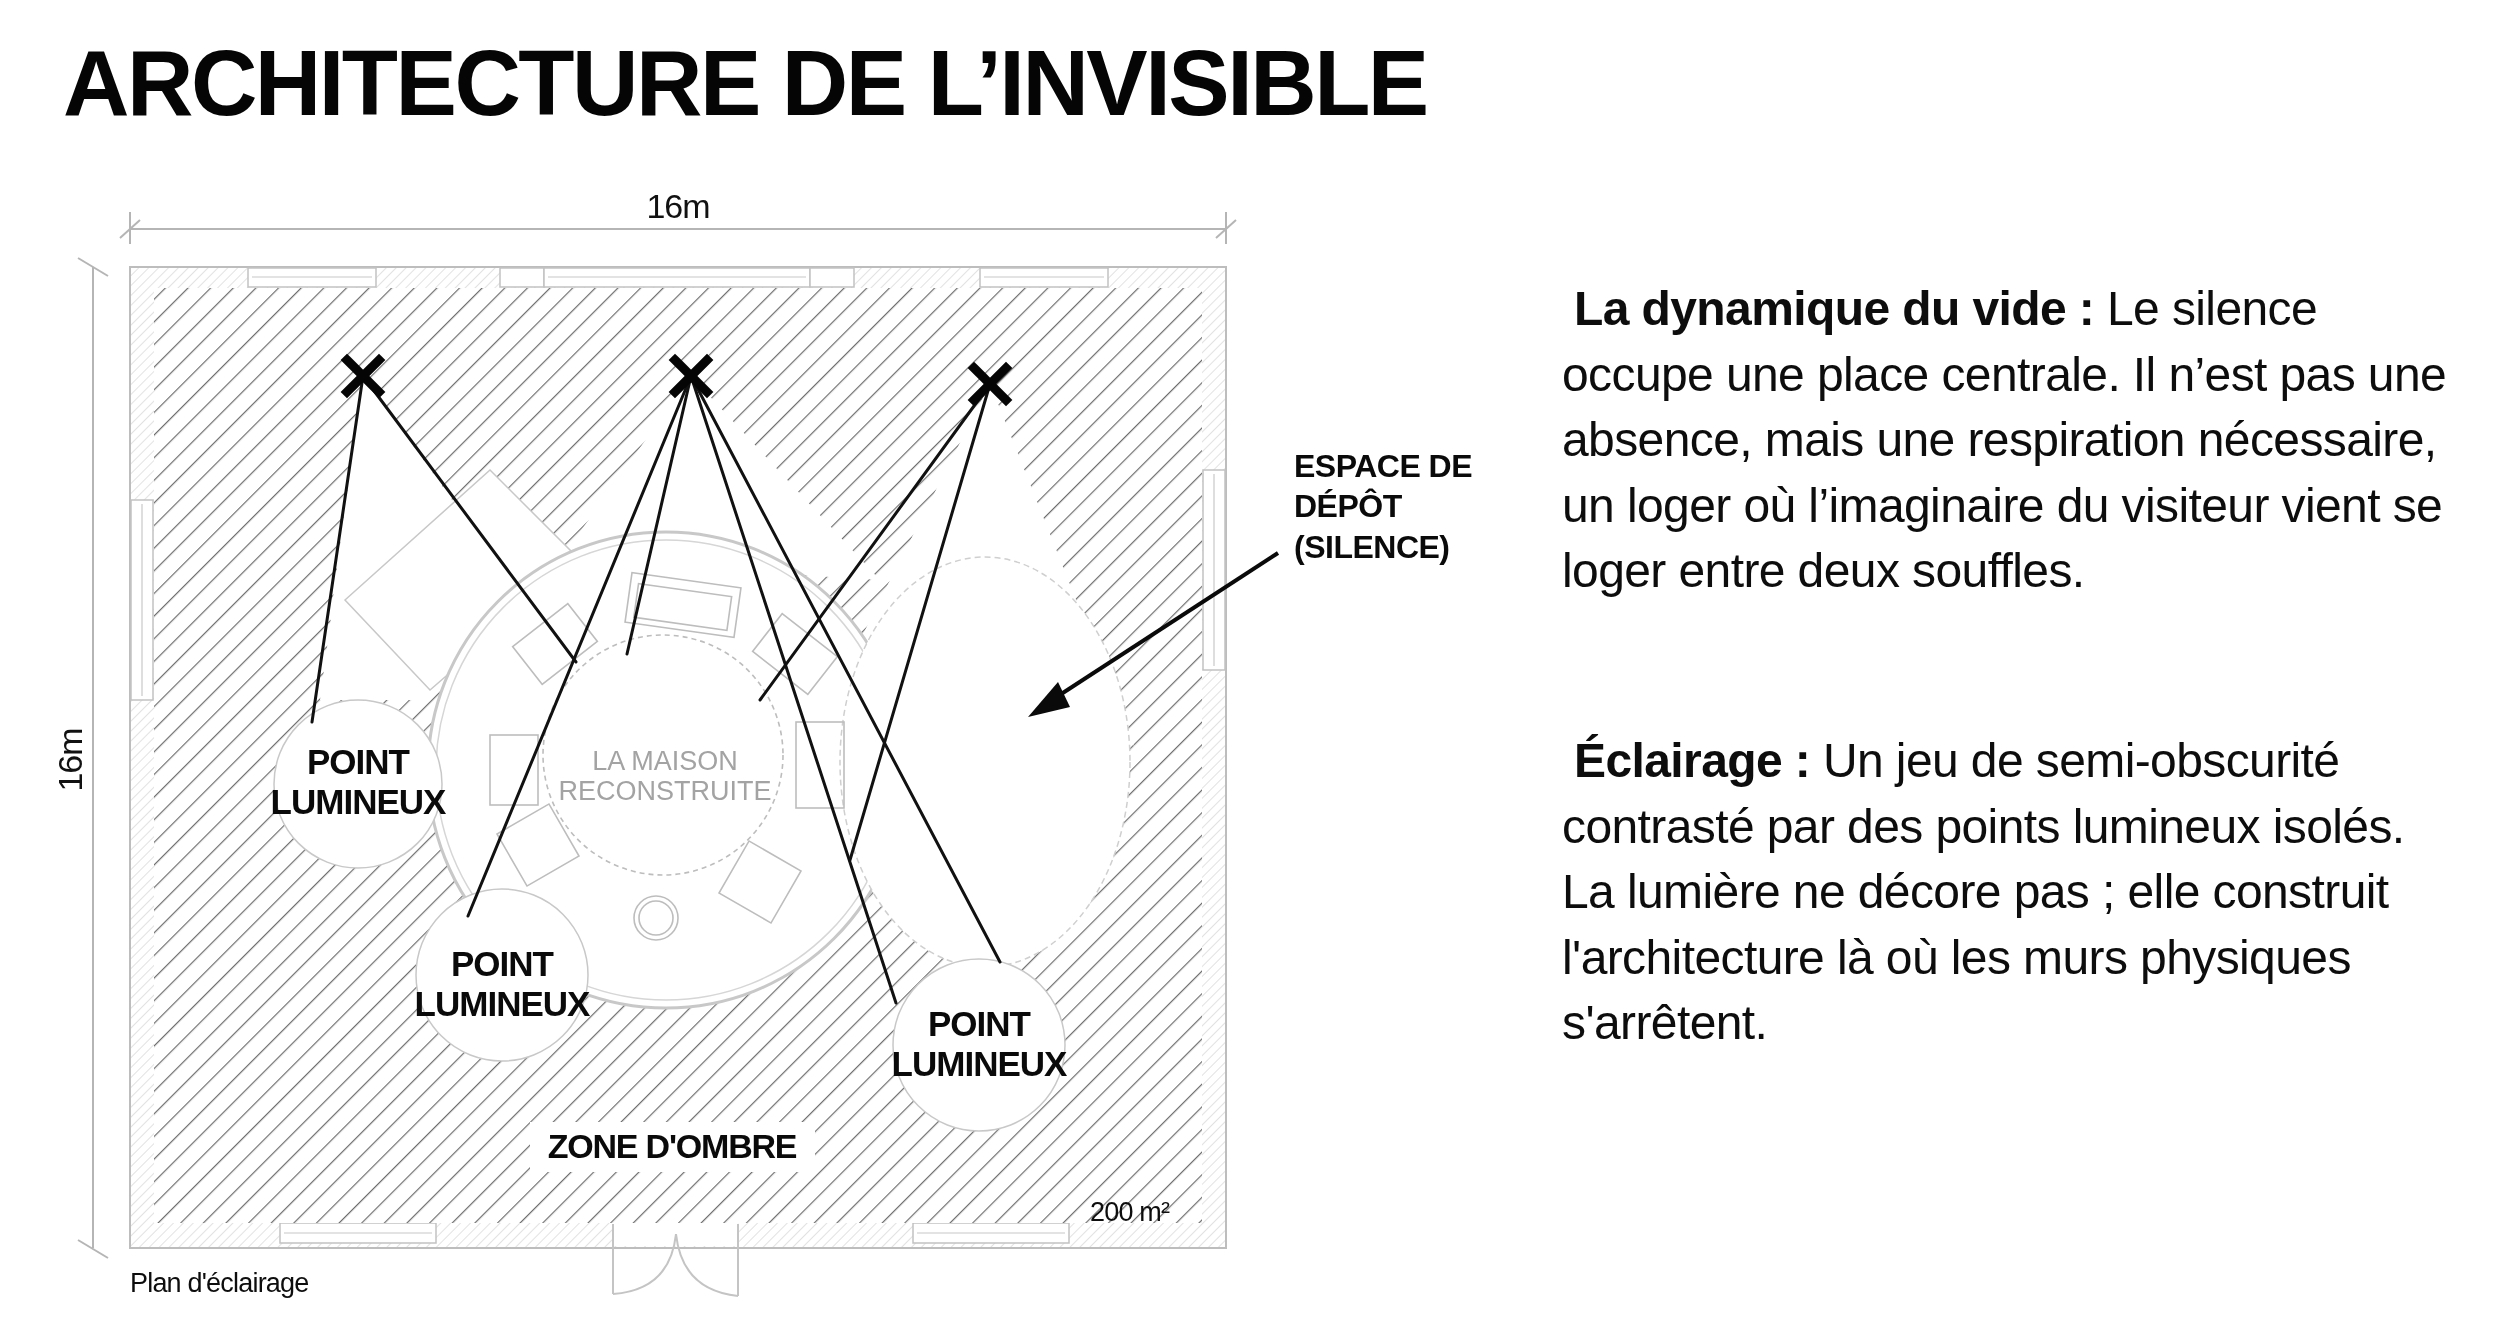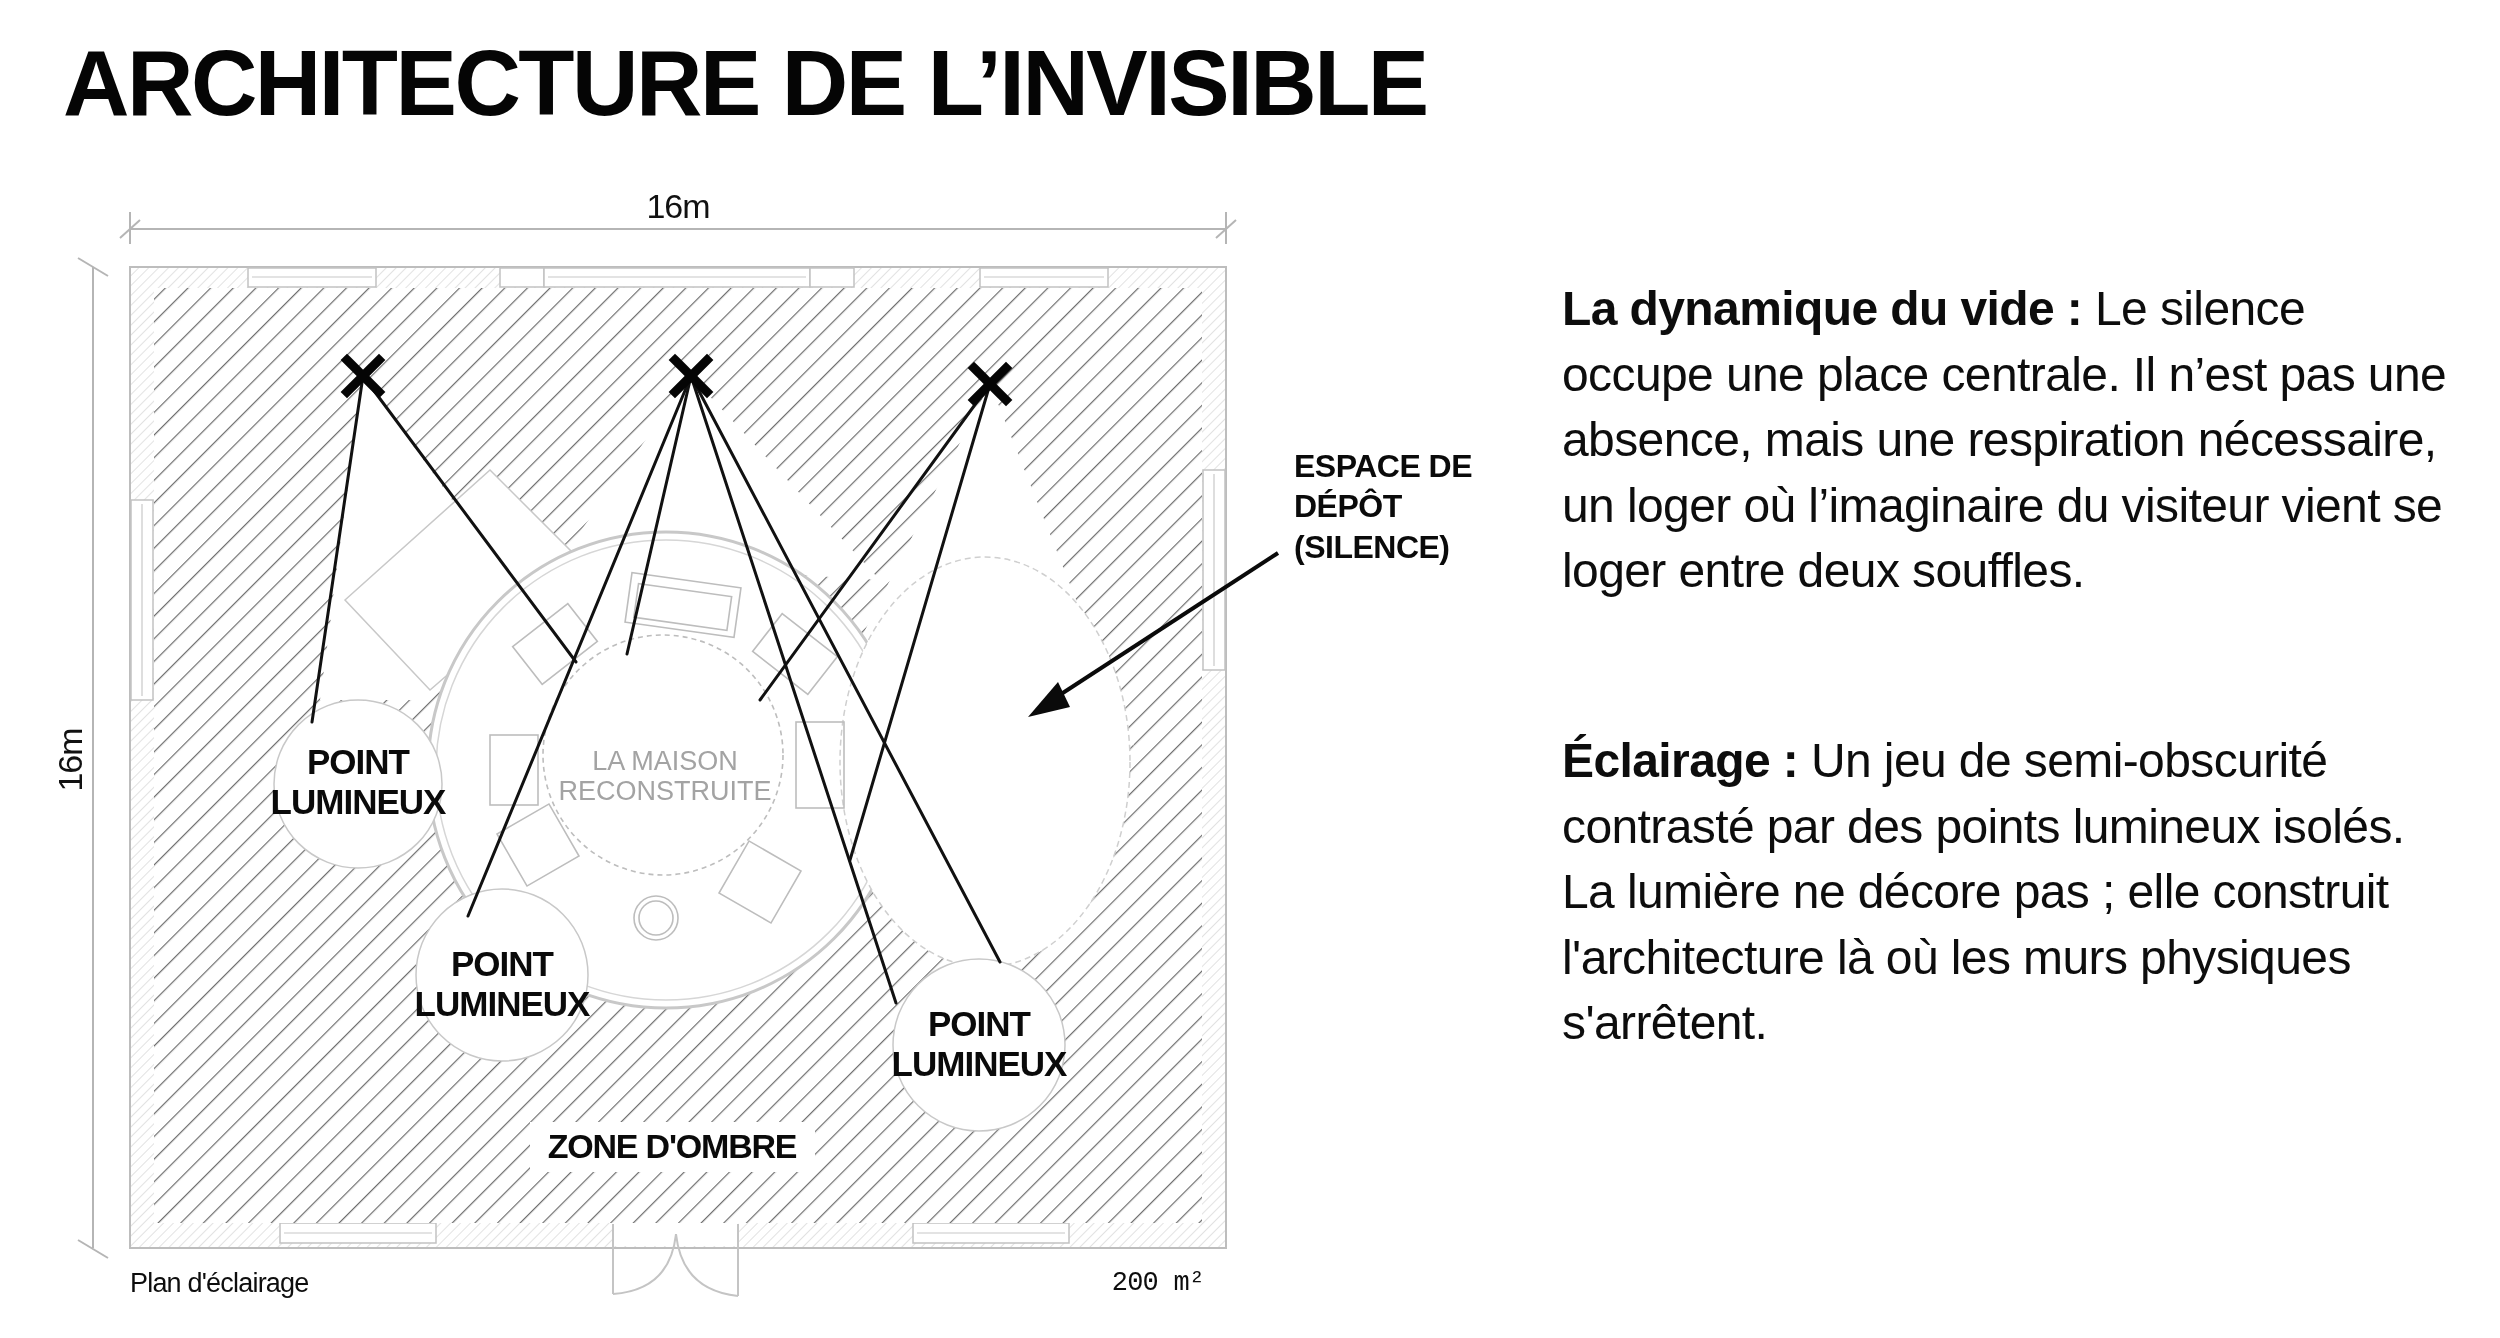--- a/index.html
+++ b/index.html
@@ -4,26 +4,26 @@
 <style>
   html, body { margin: 0; padding: 0; background: #ffffff; }
   body { width: 2500px; height: 1338px; position: relative; overflow: hidden; font-family: "Liberation Sans", sans-serif; color: #0a0a0a; }
   .title { position: absolute; left: 52px; top: 22px; font-family: "Liberation Sans", sans-serif; font-weight: 700; font-size: 92px; line-height: 100px; letter-spacing: -2.5px; white-space: nowrap; margin: 11px; color: #050505; }
   svg.plan { position: absolute; left: 0; top: 0; width: 2500px; height: 1338px; }
   .svg-bold { font-family: "Liberation Sans", sans-serif; font-weight: 700; fill: #0a0a0a; }
   .svg-reg { font-family: "Liberation Sans", sans-serif; font-weight: 400; fill: #111; }
   .svg-gray { font-family: "Liberation Sans", sans-serif; font-weight: 400; fill: #a3a3a3; }
   .desc { position: absolute; left: 1562px; width: 900px; font-family: "Liberation Sans", sans-serif; font-size: 48px; line-height: 65.5px; color: #0d0d0d; letter-spacing: -0.6px; }
   .desc p { margin: 0; }
-  .desc .lead { font-weight: 700; }
+  .desc .lead { font-weight: 700; margin-left: 12px; }
   .desc-1 { top: 276px; }
   .desc-2 { top: 728px; }
   .caption { position: absolute; font-family: "Liberation Sans", sans-serif; font-size: 27px; color: #0d0d0d; letter-spacing: -0.8px; white-space: nowrap; }
   .caption-left { left: 130px; top: 1268px; }
-  .caption-right { left: 1090px; top: 1268px; width: 136px; text-align: center; font-family: Liberation Mono, monospace; }
+  .caption-right { left: 1090px; top: 1197px; width: 136px; text-align: left; }
 </style>
 </head>
 <body>
 
 <h1 class="title">ARCHITECTURE DE L’INVISIBLE</h1>
 
 <svg class="plan" viewBox="0 0 2500 1338" xmlns="http://www.w3.org/2000/svg">
   <defs>
     <pattern id="hatch" patternUnits="userSpaceOnUse" width="16" height="16" patternTransform="rotate(45)">
       <line x1="0" y1="0" x2="0" y2="16" stroke="#6e6e6e" stroke-width="2.4"></line>

